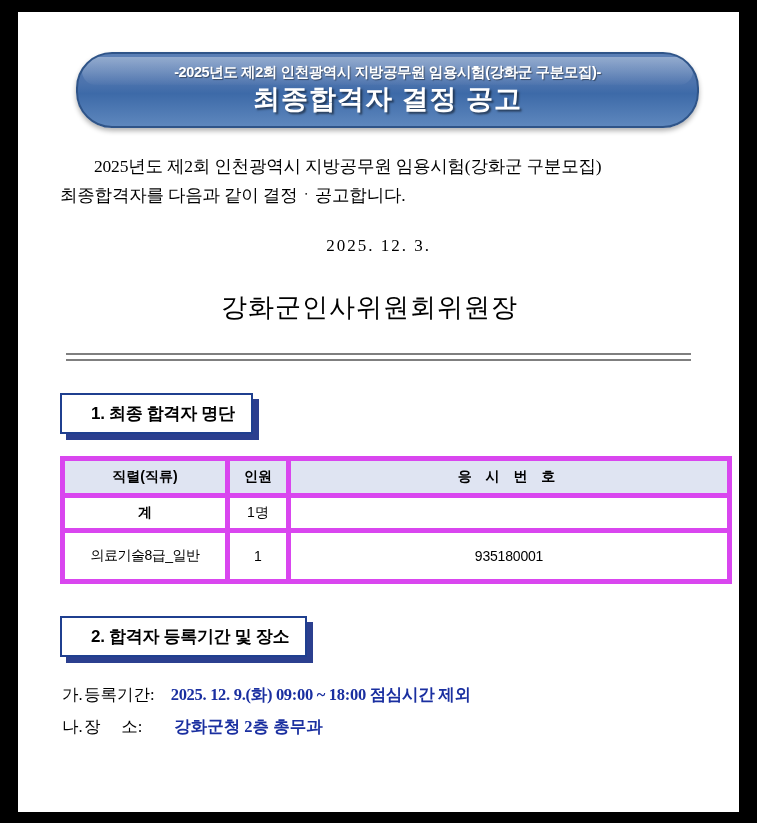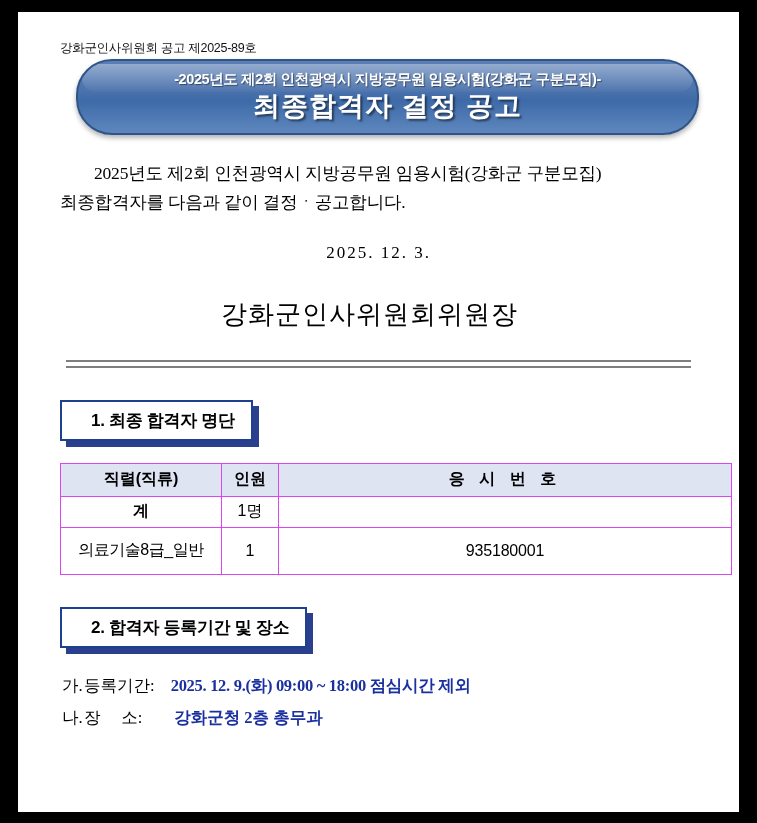--- a/index.html
+++ b/index.html
@@ -26,21 +26,21 @@
   .doc-number {
     font-size: 12.5px;
     color: #111;
     letter-spacing: -0.3px;
     margin: 6px 0 0 12px;
     font-family: "Liberation Sans", sans-serif;
   }
 
   
   .banner-wrap {
-    margin: 2px 10px 0 28px;
+    margin: 18px 10px 0 28px;
     position: relative;
   }
   .banner {
     position: relative;
     height: 72px;
     border-radius: 36px / 36px;
     background: linear-gradient(to bottom, #5b7fb5 0%, #4c73ad 40%, #3d6aa8 55%, #5e87bd 100%);
     border: 2px solid #2f5488;
     box-shadow: 0 3px 5px rgba(0,0,0,0.30);
     display: flex;
@@ -145,24 +145,24 @@
   }
 
   
   table.result {
     border-collapse: collapse;
     margin: 22px 0 0 12px;
     width: 672px;
     table-layout: fixed;
   }
   table.result th, table.result td {
-    border: 1px solid #d946ef;
+    border: 5px solid #d946ef;
     padding: 0;
     height: 32px;
-    font-size: 16px;
+    font-size: 14px;
     color: #000;
     text-align: center;
     vertical-align: middle;
   }
   table.result thead th {
     background: #dfe4f2;
     font-weight: bold;
   }
   th.c-job { width: 160px; }
   th.c-cnt { width: 56px; }
@@ -190,21 +190,20 @@
   .info-list .label-a { display: inline-block; }
   .info-list .label-sp { display: inline-block; width: 86px; }
   .hl-blue { color: #1a2fa0; font-weight: bold; }
   .hl-date { color: #1a2fa0; font-weight: bold; letter-spacing: -0.3px; margin-left: 12px; }
 </style>
 </head>
 <body>
 
 <div class="page">
 
-  <div class="doc-number">강화군인사위원회 공고 제2025-89호</div>
 
   <div class="banner-wrap">
     <div class="banner">
       <div class="banner-sub">-2025년도 제2회 인천광역시 지방공무원 임용시험(강화군 구분모집)-</div>
       <div class="banner-main">최종합격자 결정 공고</div>
     </div>
   </div>
 
   <div class="para">
     <span class="indent"></span><span>2025년도 제2회 인천광역시 지방공무원 임용시험(강화군 구분모집)</span>

